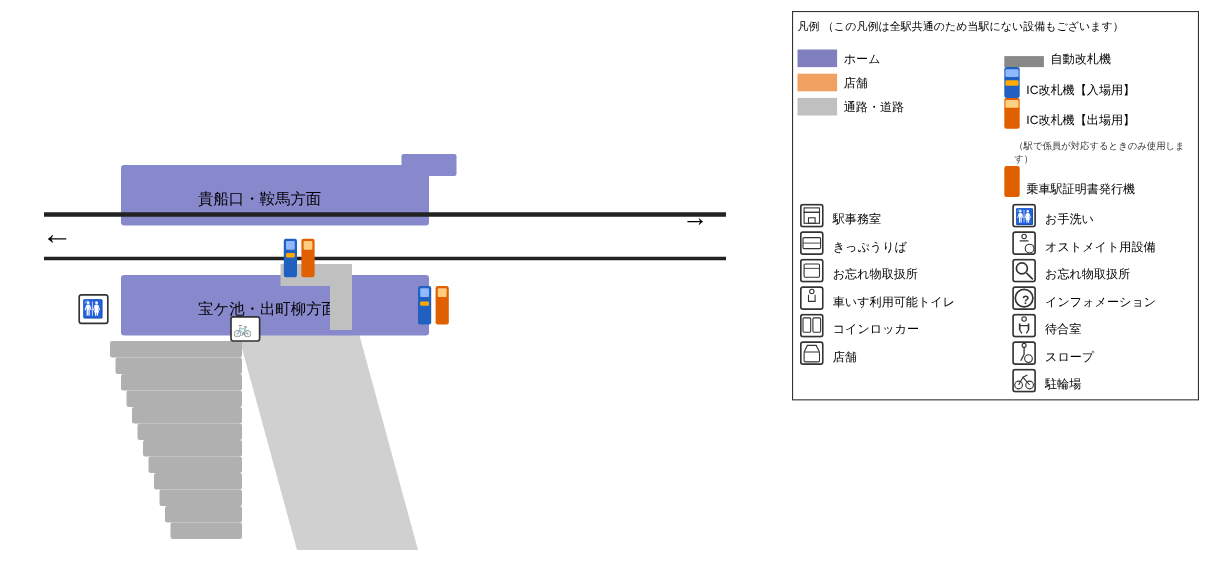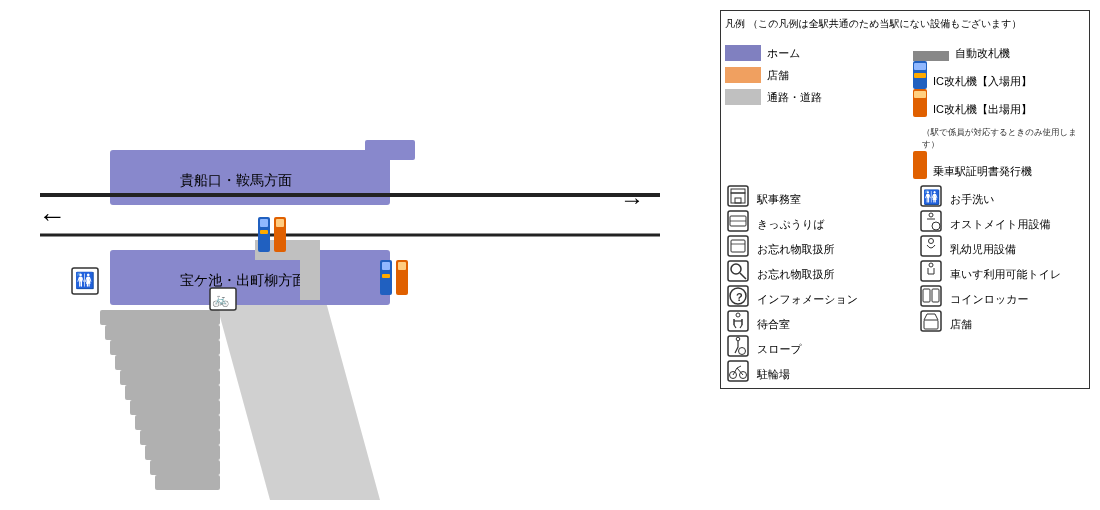--- a/index.html
+++ b/index.html
@@ -241,30 +241,20 @@
     <div class="legend-item">
       <div class="legend-icon-box">
         <svg width="22" height="22" viewBox="0 0 22 22">
             <rect x="1" y="1" width="20" height="20" rx="2" fill="none" stroke="#333" stroke-width="1.5"></rect>
             <rect x="4" y="5" width="14" height="12" rx="1" fill="none" stroke="#333" stroke-width="1"></rect>
             <line x1="4" y1="9" x2="18" y2="9" stroke="#333" stroke-width="0.8"></line>
           </svg>
       </div>
       <span>お忘れ物取扱所</span>
     </div>
-    <div class="legend-item">
-      <div class="legend-icon-box">
-        <svg width="22" height="22" viewBox="0 0 22 22">
-            <rect x="1" y="1" width="20" height="20" rx="2" fill="none" stroke="#333" stroke-width="1.5"></rect>
-            <circle cx="11" cy="6" r="2.5" fill="none" stroke="#333" stroke-width="1"></circle>
-            <path d="M7 10 Q11 16 15 10" stroke="#333" stroke-width="1" fill="none"></path>
-          </svg>
-      </div>
-      <span>乳幼児用設備</span>
-    </div>
 
     <div class="legend-item">
       <div class="legend-icon-box">
         <svg width="22" height="22" viewBox="0 0 22 22">
             <rect x="1" y="1" width="20" height="20" rx="2" fill="none" stroke="#333" stroke-width="1.5"></rect>
             <circle cx="9" cy="9" r="5" fill="none" stroke="#333" stroke-width="1.5"></circle>
             <line x1="13" y1="13" x2="19" y2="19" stroke="#333" stroke-width="1.5"></line>
           </svg>
       </div>
       <span>お忘れ物取扱所</span>

